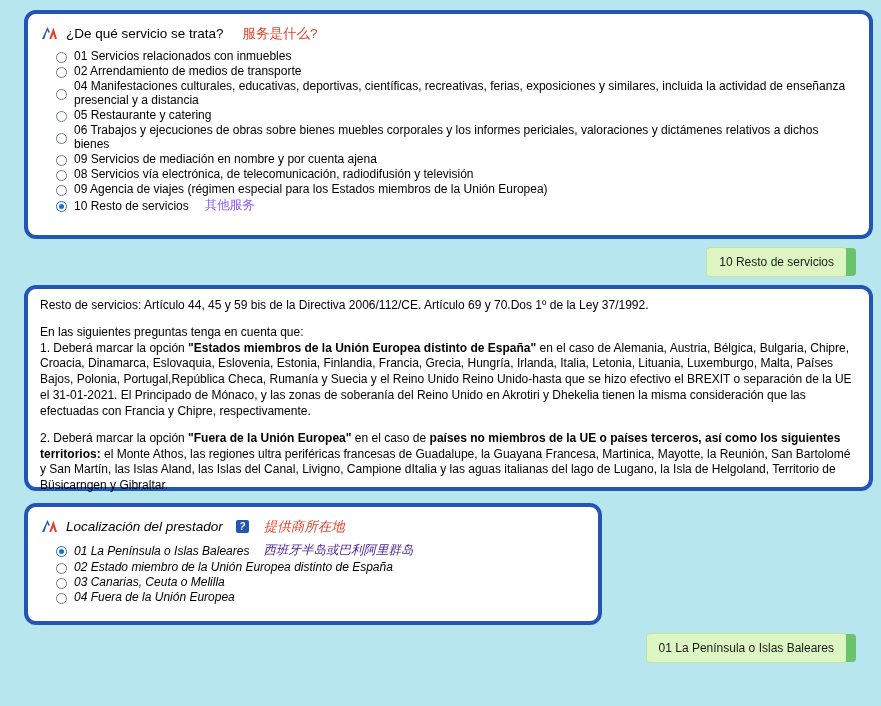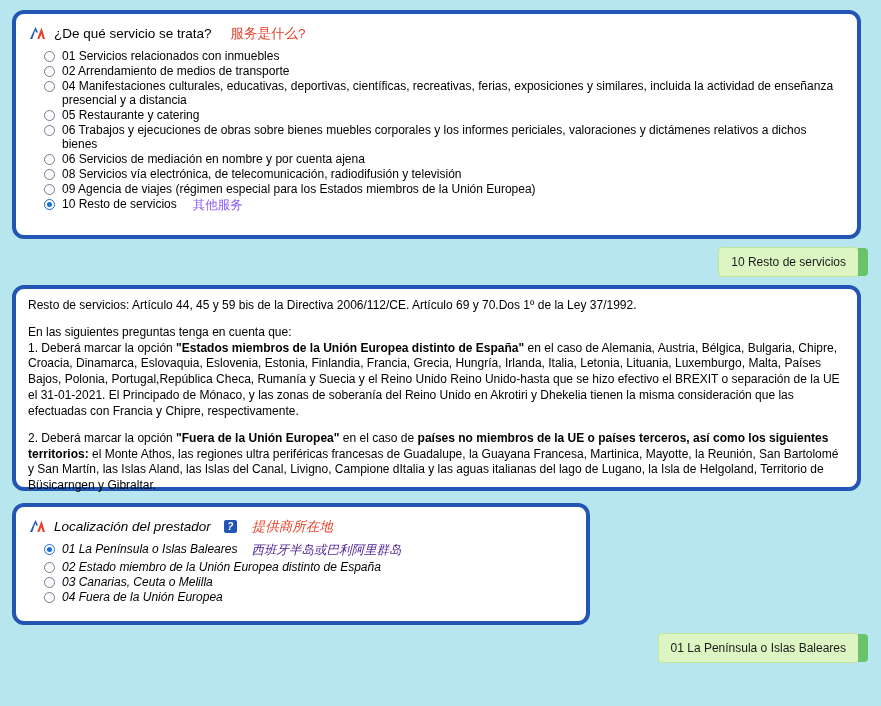--- a/index.html
+++ b/index.html
@@ -14,21 +14,21 @@
     font-size: 12px;
     color: #000;
     overflow: hidden;
   }
 
   .page {
     position: relative;
     width: 881px;
     height: 522px;
     box-sizing: border-box;
-    padding: 10px 12px;
+    padding: 10px 24px;
   }
 
   
   .card {
     background: #ffffff;
     border: 4px solid #2255b4;
     border-radius: 12px;
     box-sizing: border-box;
     position: relative;
   }
@@ -99,21 +99,21 @@
     text-align: center;
     border-radius: 2px;
     font-weight: bold;
     margin-left: 6px;
     vertical-align: middle;
   }
 
   
   .opt {
     display: flex;
-    align-items: flex-start;
+    align-items: center;
     margin: 0 0 1px 0;
     padding: 0;
   }
   .radio {
     width: 11px;
     height: 11px;
     border: 1px solid #6b7d94;
     border-radius: 50%;
     background: #fff;
     flex: 0 0 auto;
@@ -226,21 +226,21 @@
       <div class="opt">
         <span class="radio"></span>
         <span class="opt-label">05 Restaurante y catering</span>
       </div>
       <div class="opt">
         <span class="radio"></span>
         <span class="opt-label">06 Trabajos y ejecuciones de obras sobre bienes muebles corporales y los informes periciales, valoraciones y dictámenes relativos a dichos bienes</span>
       </div>
       <div class="opt">
         <span class="radio"></span>
-        <span class="opt-label">06 Servicios de mediación en nombre y por cuenta ajena</span>
+        <span class="opt-label">09 Servicios de mediación en nombre y por cuenta ajena</span>
       </div>
       <div class="opt">
         <span class="radio"></span>
         <span class="opt-label">08 Servicios vía electrónica, de telecomunicación, radiodifusión y televisión</span>
       </div>
       <div class="opt">
         <span class="radio"></span>
         <span class="opt-label">09 Agencia de viajes (régimen especial para los Estados miembros de la Unión Europea)</span>
       </div>
       <div class="opt">

